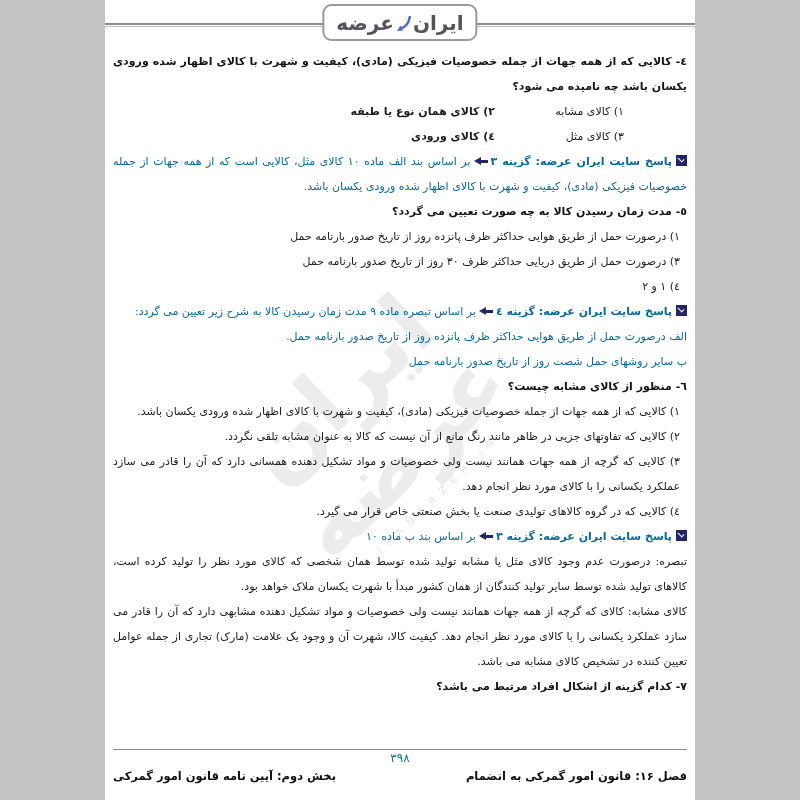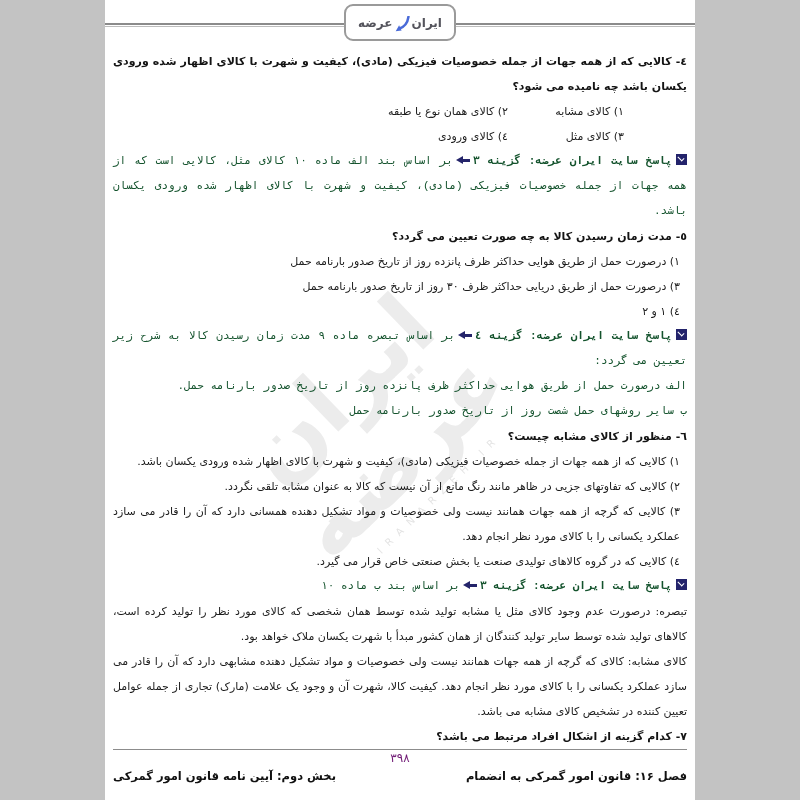--- a/index.html
+++ b/index.html
@@ -30,21 +30,21 @@
     position: absolute; top: 4px; left: 50%;
     transform: translateX(-50%);
     background: #fff;
     border: 2px solid #9a9a9a;
     border-radius: 9px;
     height: 37px;
     padding: 2px 12px;
     display: flex; align-items: center; gap: 3px;
     z-index: 3;
   }
-  .logo-word { font-weight: bold; font-size: 12px; color: #54545c; letter-spacing: -0.5px; }
+  .logo-word { font-weight: bold; font-size: 20px; color: #54545c; letter-spacing: -0.5px; }
   .logo-arrow { width: 17px; height: 17px; margin: 4px -2px 0 -2px; }
   
   .watermark {
     position: absolute; top: 330px; left: 20px;
     width: 500px;
     transform: rotate(-44deg);
     text-align: center;
     z-index: 0;
     pointer-events: none;
   }
@@ -63,22 +63,22 @@
     position: relative; z-index: 1;
     padding: 2px 8px 0 8px;
     font-size: 11px; line-height: 25px;
     color: #1c1c1c;
   }
   .content p { margin: 0; text-align: justify; }
   .q-title { font-weight: bold; color: #141414; }
   .opt { padding-right: 7px; }
   .q4row { position: relative; height: 25px; }
   .q4row .opt-a { position: absolute; right: 63px; white-space: nowrap; margin-left: 36px; }
-  .q4row .opt-b { position: absolute; right: 179px; white-space: nowrap; }
-  .answer, .ansline { color: #14532d; font-family: Liberation Mono, monospace; }
+  .q4row .opt-b { position: absolute; right: 192px; white-space: nowrap; font-weight: bold; }
+  .answer, .ansline { color: #0369a1; }
   .ans-label { font-weight: bold; }
   .check-icon {
     display: inline-block; width: 11px; height: 11px;
     background: #23236b; position: relative;
     vertical-align: -1px; margin-left: 4px;
   }
   .check-icon::after {
     content: ""; position: absolute; left: 2px; top: 2px;
     width: 5px; height: 3px;
     border-left: 1.5px solid #fff; border-bottom: 1.5px solid #fff;
@@ -97,21 +97,21 @@
     border-top: 4.5px solid transparent;
     border-bottom: 4.5px solid transparent;
     border-right: 7px solid #24246a;
   }
   
   .footer {
     position: absolute; left: 8px; right: 8px; top: 749px;
     z-index: 2; background: transparent;
   }
   .footer-line { border-top: 1.5px solid #8c8c8c; }
-  .page-number { text-align: center; font-size: 12px; line-height: 17px; color: #701a75; }
+  .page-number { text-align: center; font-size: 12px; line-height: 17px; color: #0f766e; }
   .footer-row {
     display: flex; justify-content: space-between;
     font-weight: bold; font-size: 11.5px; color: #111;
     line-height: 18px;
   }
 </style>
 </head>
 <body>
 
 <div class="paper">

